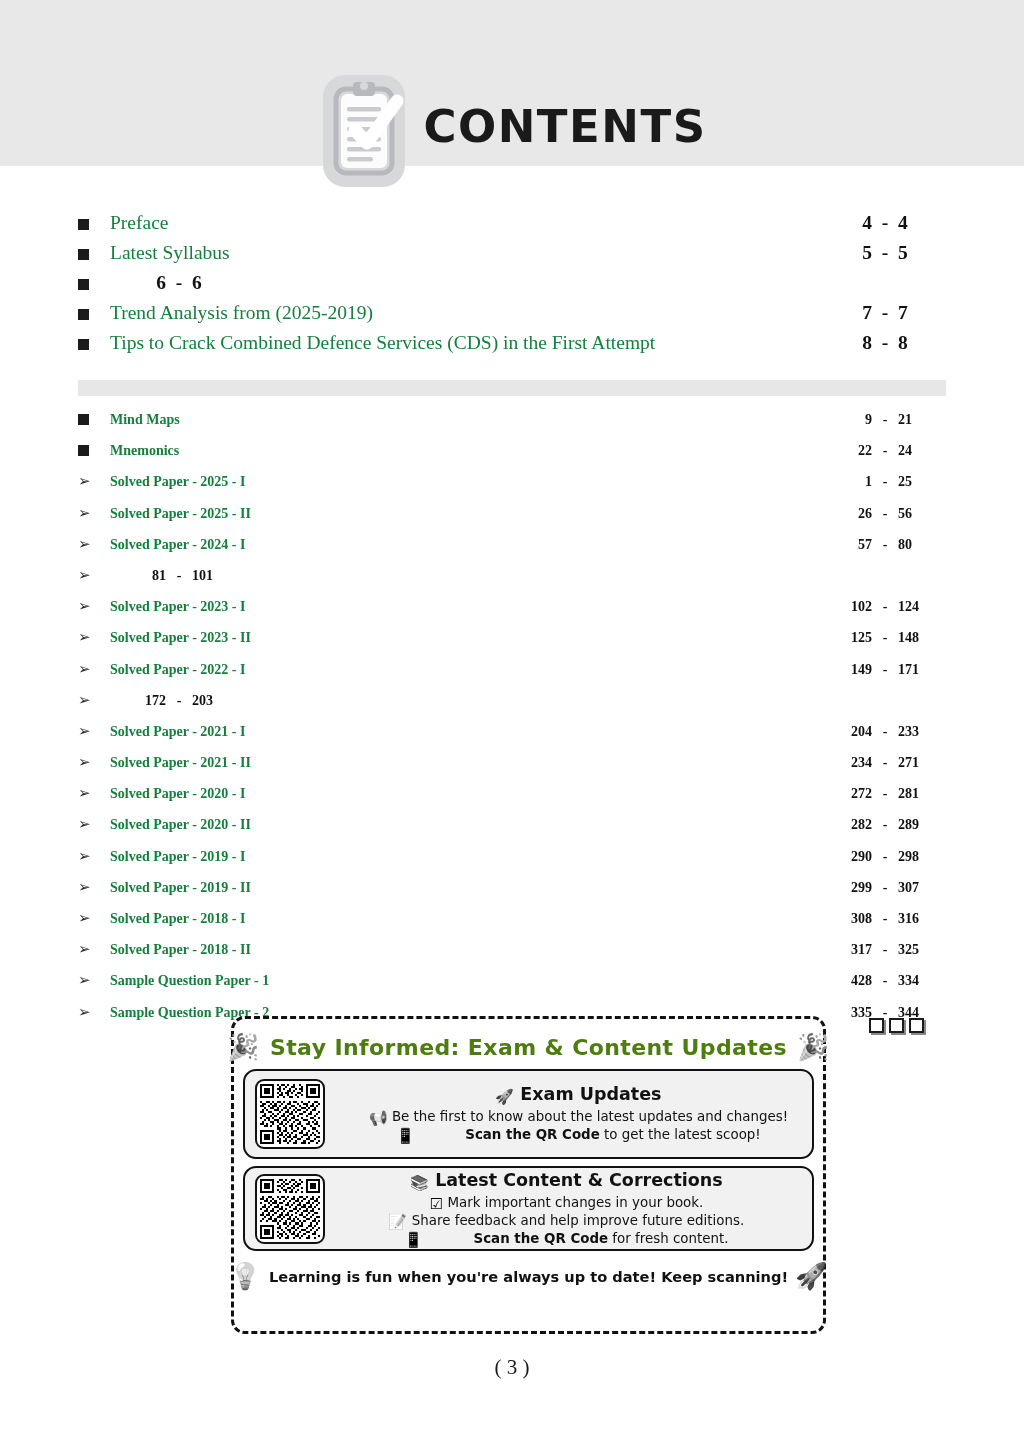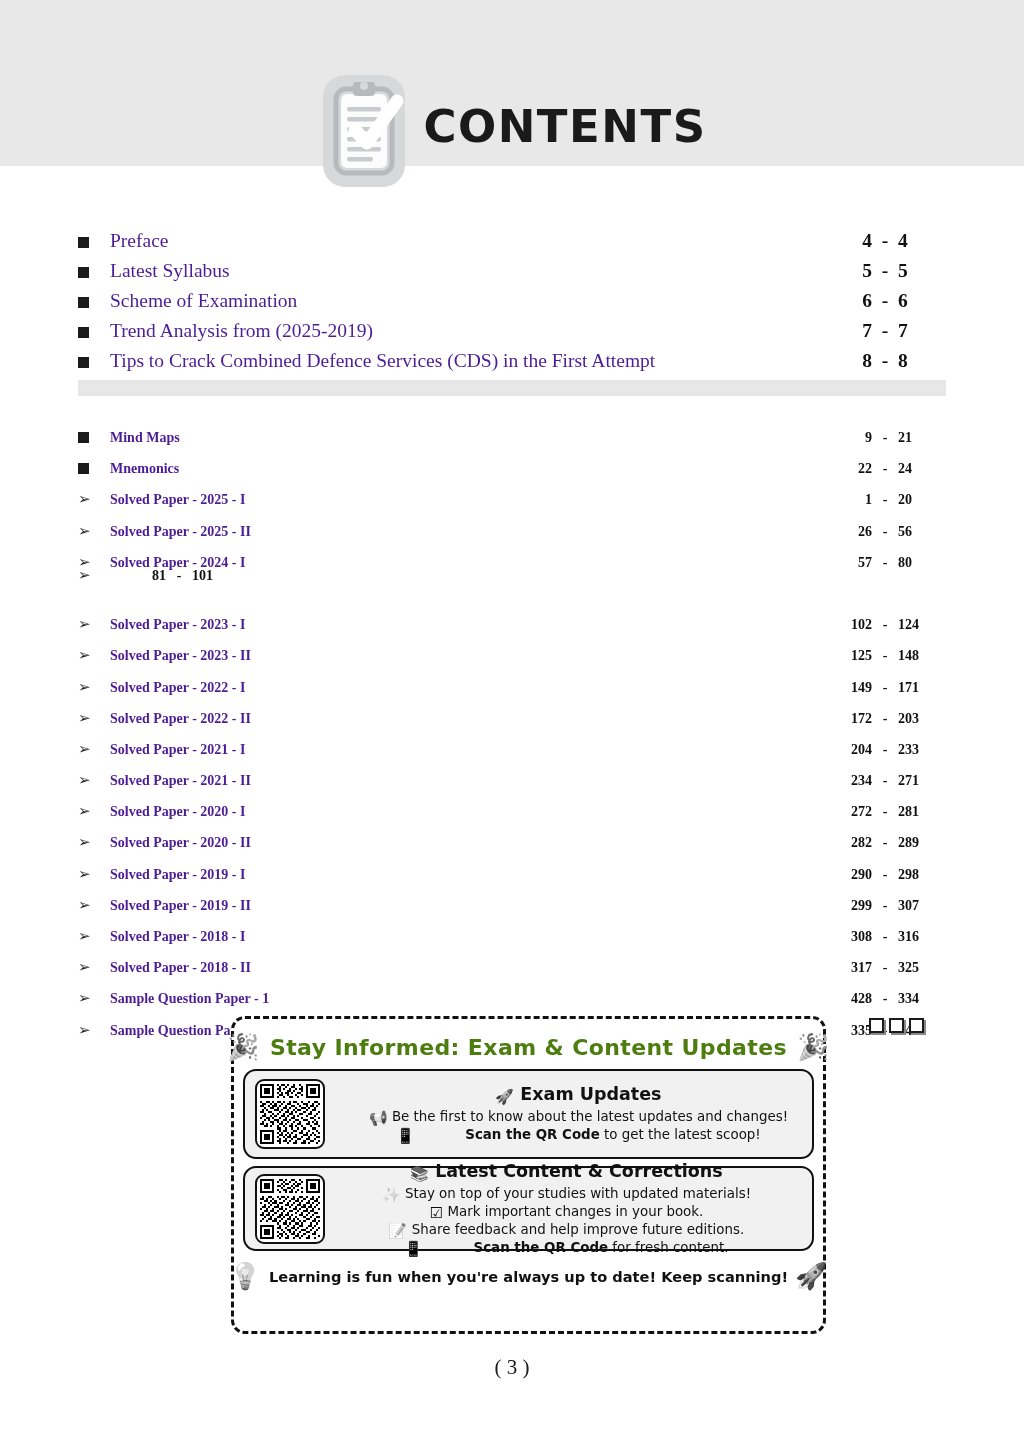--- a/index.html
+++ b/index.html
@@ -77,23 +77,22 @@
     top: -2px;
   }
   .marker-arrow {
     font-family: "DejaVu Sans", sans-serif;
     font-size: 15px;
     color: #2a2a2a;
     line-height: 1;
   }
   .entry-label {
     flex: 1 1 auto;
-    color: #4c1d95;
+    color: #15803d;
     white-space: nowrap;
-    margin-top: 18px;
   }
   .pages {
     flex: 0 0 auto;
     display: flex;
     align-items: baseline;
     color: #111111;
     font-variant-numeric: lining-nums;
   }
   .pg-from { width: 56px; text-align: right; }
   .pg-dash { width: 26px; text-align: center; }
@@ -272,21 +271,20 @@
         <span class="marker"><span class="marker-square"></span></span>
         <span class="entry-label">Latest Syllabus</span>
         <span class="pages">
           <span class="pg-from">5</span>
           <span class="pg-dash">-</span>
           <span class="pg-to">5</span>
         </span>
       </div>
       <div class="toc-row">
         <span class="marker"><span class="marker-square"></span></span>
-        <span class="entry-label">Scheme of Examination</span>
         <span class="pages">
           <span class="pg-from">6</span>
           <span class="pg-dash">-</span>
           <span class="pg-to">6</span>
         </span>
       </div>
       <div class="toc-row">
         <span class="marker"><span class="marker-square"></span></span>
         <span class="entry-label">Trend Analysis from (2025-2019)</span>
         <span class="pages">
@@ -326,21 +324,21 @@
           <span class="pg-dash">-</span>
           <span class="pg-to">24</span>
         </span>
       </div>
       <div class="toc-row">
         <span class="marker"><span class="marker-arrow">➢</span></span>
         <span class="entry-label">Solved Paper - 2025 - I</span>
         <span class="pages">
           <span class="pg-from">1</span>
           <span class="pg-dash">-</span>
-          <span class="pg-to">20</span>
+          <span class="pg-to">25</span>
         </span>
       </div>
       <div class="toc-row">
         <span class="marker"><span class="marker-arrow">➢</span></span>
         <span class="entry-label">Solved Paper - 2025 - II</span>
         <span class="pages">
           <span class="pg-from">26</span>
           <span class="pg-dash">-</span>
           <span class="pg-to">56</span>
         </span>
@@ -384,21 +382,20 @@
         <span class="marker"><span class="marker-arrow">➢</span></span>
         <span class="entry-label">Solved Paper - 2022 - I</span>
         <span class="pages">
           <span class="pg-from">149</span>
           <span class="pg-dash">-</span>
           <span class="pg-to">171</span>
         </span>
       </div>
       <div class="toc-row">
         <span class="marker"><span class="marker-arrow">➢</span></span>
-        <span class="entry-label">Solved Paper - 2022 - II</span>
         <span class="pages">
           <span class="pg-from">172</span>
           <span class="pg-dash">-</span>
           <span class="pg-to">203</span>
         </span>
       </div>
       <div class="toc-row">
         <span class="marker"><span class="marker-arrow">➢</span></span>
         <span class="entry-label">Solved Paper - 2021 - I</span>
         <span class="pages">
@@ -960,24 +957,20 @@
             <rect x="26" y="28" width="1" height="1"></rect>
         </g>
       </svg>
     </div>
     <div class="card-body">
       <div class="card-heading">
         <span class="emoji-sm">📚</span>
         <span>Latest Content &amp; Corrections</span>
       </div>
       <div class="card-line">
-        <span class="emoji-sm">✨</span>
-        <span>Stay on top of your studies with updated materials!</span>
-      </div>
-      <div class="card-line">
         <span class="emoji-sm">☑</span>
         <span>Mark important changes in your book.</span>
       </div>
       <div class="card-line">
         <span class="emoji-sm">📝</span>
         <span>Share feedback and help improve future editions.</span>
       </div>
       <div class="card-line">
         <span class="emoji-sm">📱</span>
         <b>Scan the QR Code</b><span> for fresh content.</span>

